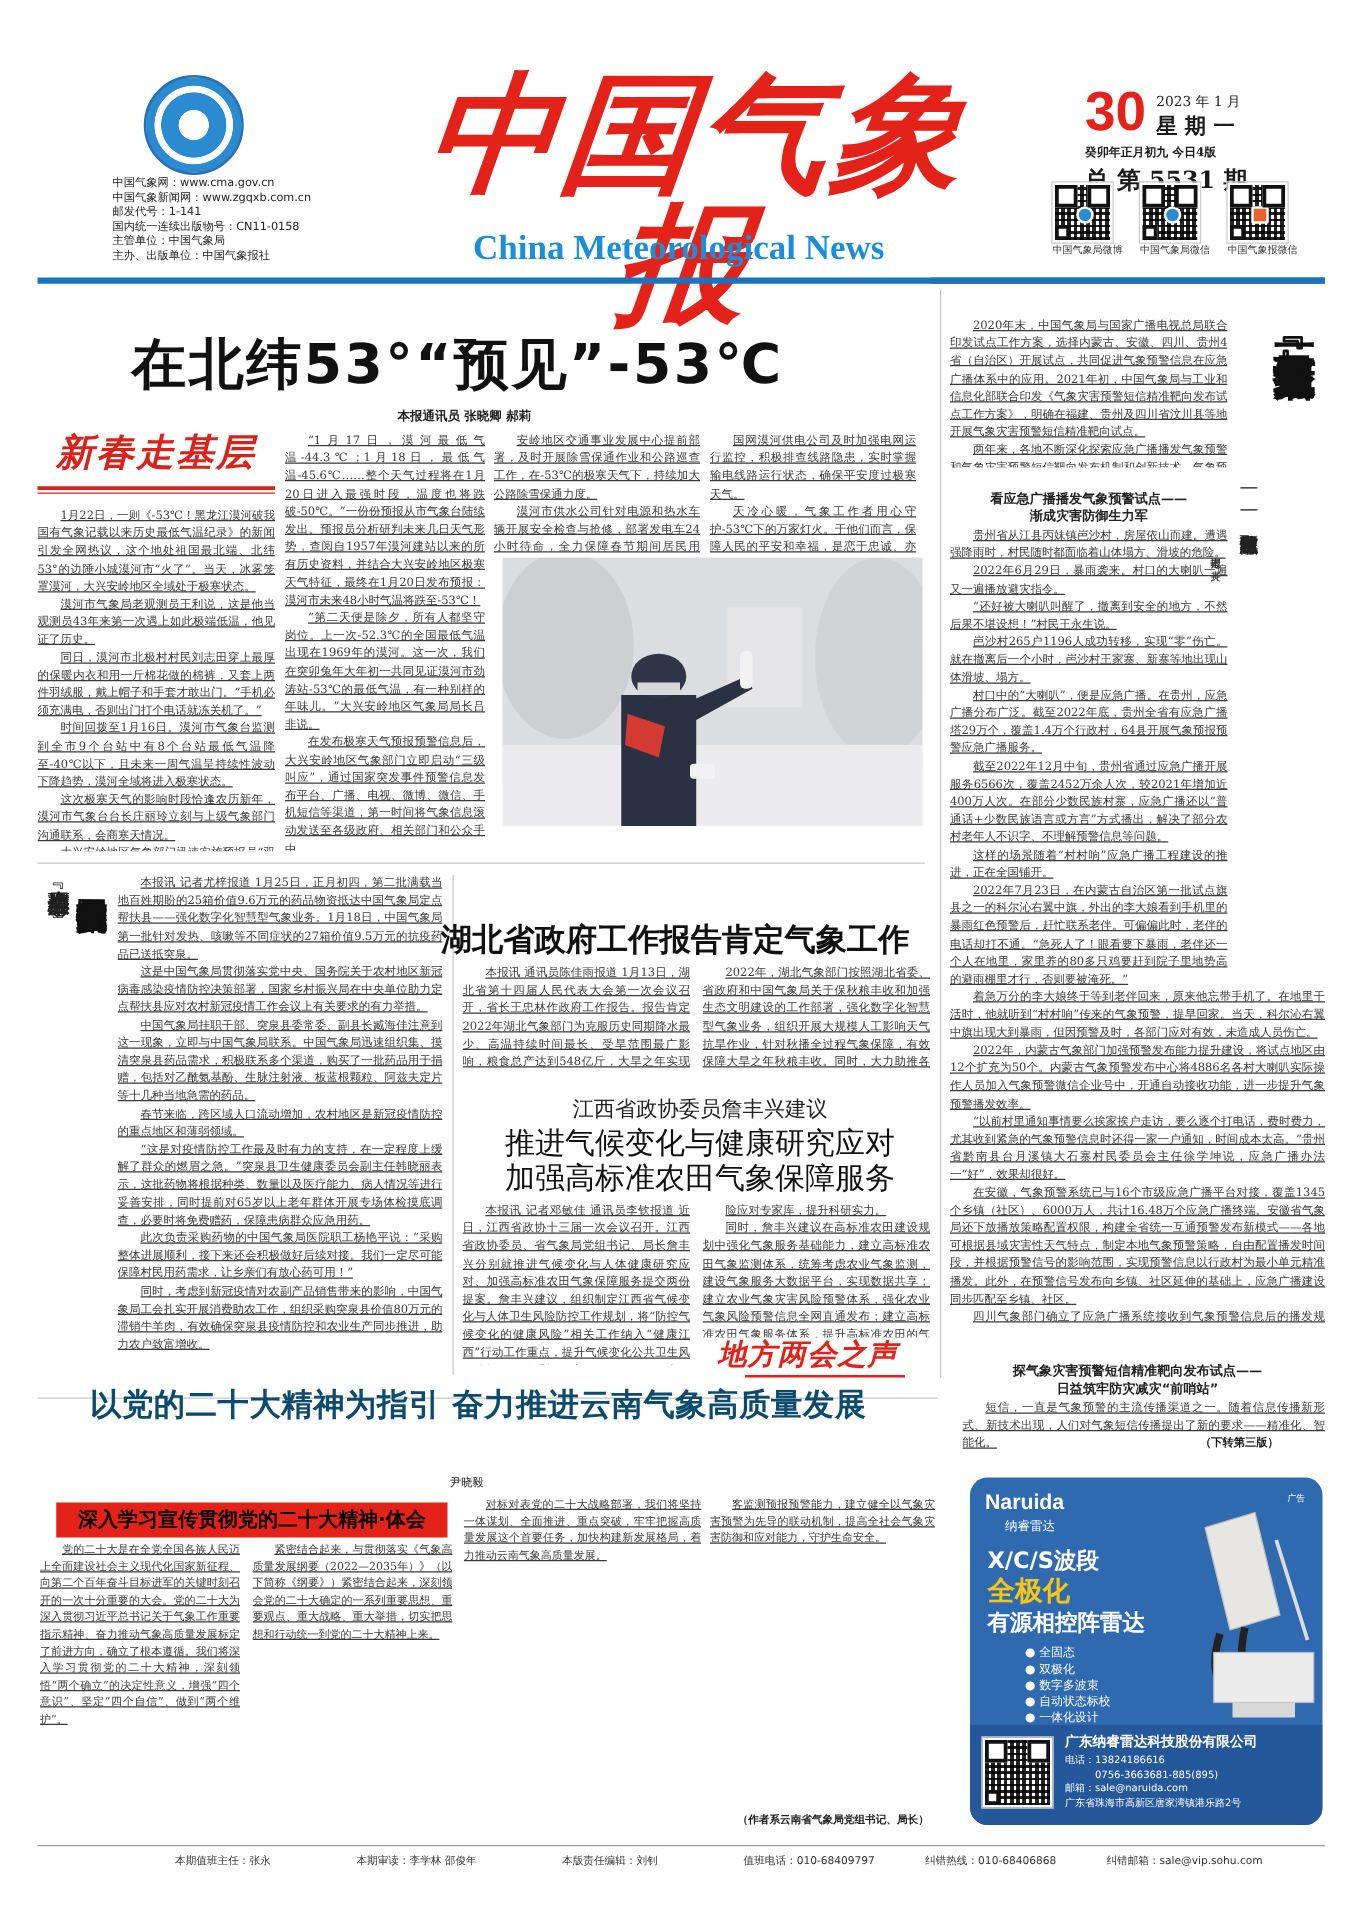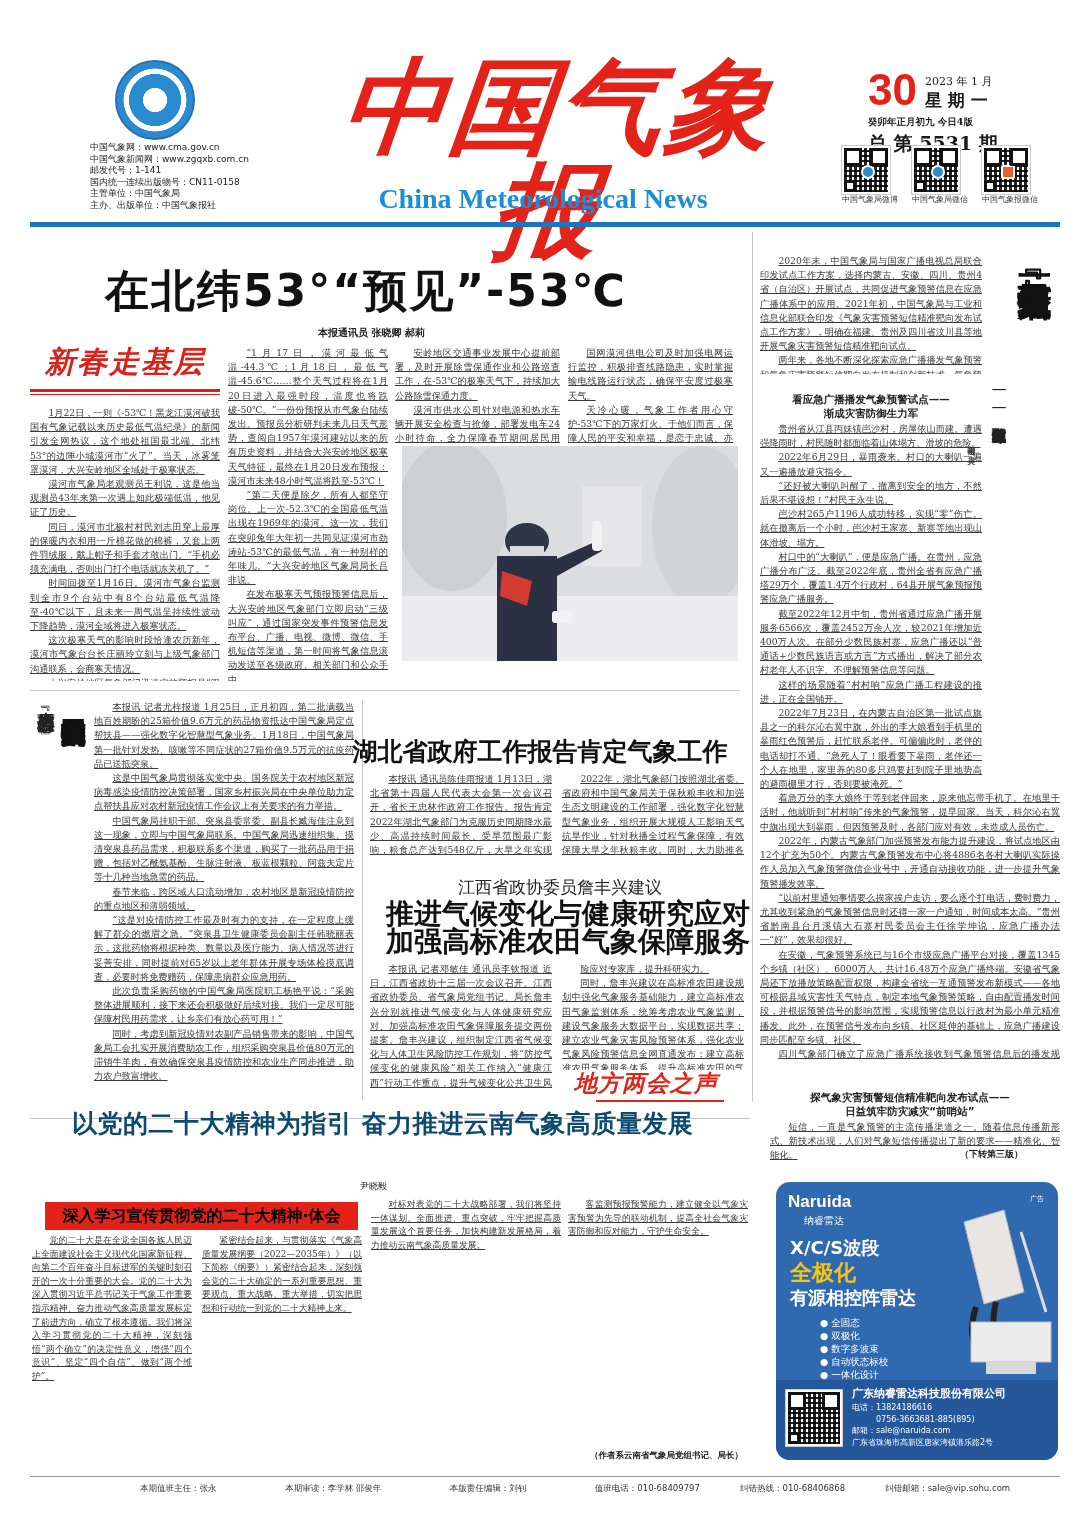--- a/index.html
+++ b/index.html
@@ -177,21 +177,21 @@
 
 <div class="abs" style="left:350px;top:735px;width:380px;font-size:25px;font-weight:bold;text-align:center;font-family:'DejaVu Serif',serif;color:#111;">湖北省政府工作报告肯定气象工作</div>
 <div class="abs body-text" style="left:370px;top:772px;width:182px;height:86px;">
     <p>本报讯 通讯员陈佳雨报道 1月13日，湖北省第十四届人民代表大会第一次会议召开，省长王忠林作政府工作报告。报告肯定2022年湖北气象部门为克服历史同期降水最少、高温持续时间最长、受旱范围最广影响，粮食总产达到548亿斤，大旱之年实现稳产丰收提供的优质气象服务，并将“加强气象工作”列入2023年重点工作。</p>
   </div>
 <div class="abs body-text" style="left:562px;top:772px;width:182px;height:86px;">
     <p>2022年，湖北气象部门按照湖北省委、省政府和中国气象局关于保秋粮丰收和加强生态文明建设的工作部署，强化数字化智慧型气象业务，组织开展大规模人工影响天气抗旱作业，针对秋播全过程气象保障，有效保障大旱之年秋粮丰收。同时，大力助推各地开展气候生态品牌创建，为美丽湖北建设提供良好支撑。</p>
   </div>
 
 <div class="abs sans" style="left:370px;top:876px;width:380px;text-align:center;font-size:17px;color:#222;">江西省政协委员詹丰兴建议</div>
-<div class="abs serif" style="left:370px;top:900px;width:380px;text-align:right;font-size:28px;font-weight:bold;color:#111;line-height:28px;">
+<div class="abs serif" style="left:370px;top:900px;width:380px;text-align:center;font-size:24px;font-weight:normal;color:#111;line-height:28px;">
   <div>推进气候变化与健康研究应对</div>
   <div>加强高标准农田气象保障服务</div>
 </div>
 <div class="abs body-text" style="left:370px;top:962px;width:182px;height:130px;">
     <p>本报讯 记者邓敏佳 通讯员李钦报道 近日，江西省政协十三届一次会议召开。江西省政协委员、省气象局党组书记、局长詹丰兴分别就推进气候变化与人体健康研究应对、加强高标准农田气象保障服务提交两份提案。詹丰兴建议，组织制定江西省气候变化与人体卫生风险防控工作规划，将“防控气候变化的健康风险”相关工作纳入“健康江西”行动工作重点，提升气候变化公共卫生风险防控工作的重视程度，组织开展气候变化对人群健康多维度影响的调查与监测，特别要加强气候变化对意外事故、血吸虫等媒传疾病影响研究，建立气候变化健康风</p>
   </div>
 <div class="abs body-text" style="left:562px;top:962px;width:182px;height:108px;">
   <p>险应对专家库，提升科研实力。</p>
   <p>同时，詹丰兴建议在高标准农田建设规划中强化气象服务基础能力，建立高标准农田气象监测体系，统筹考虑农业气象监测，建设气象服务大数据平台，实现数据共享；建立农业气象灾害风险预警体系，强化农业气象风险预警信息全网直通发布；建立高标准农田气象服务体系，提升高标准农田的气象保障服务水平。</p>
 </div>

